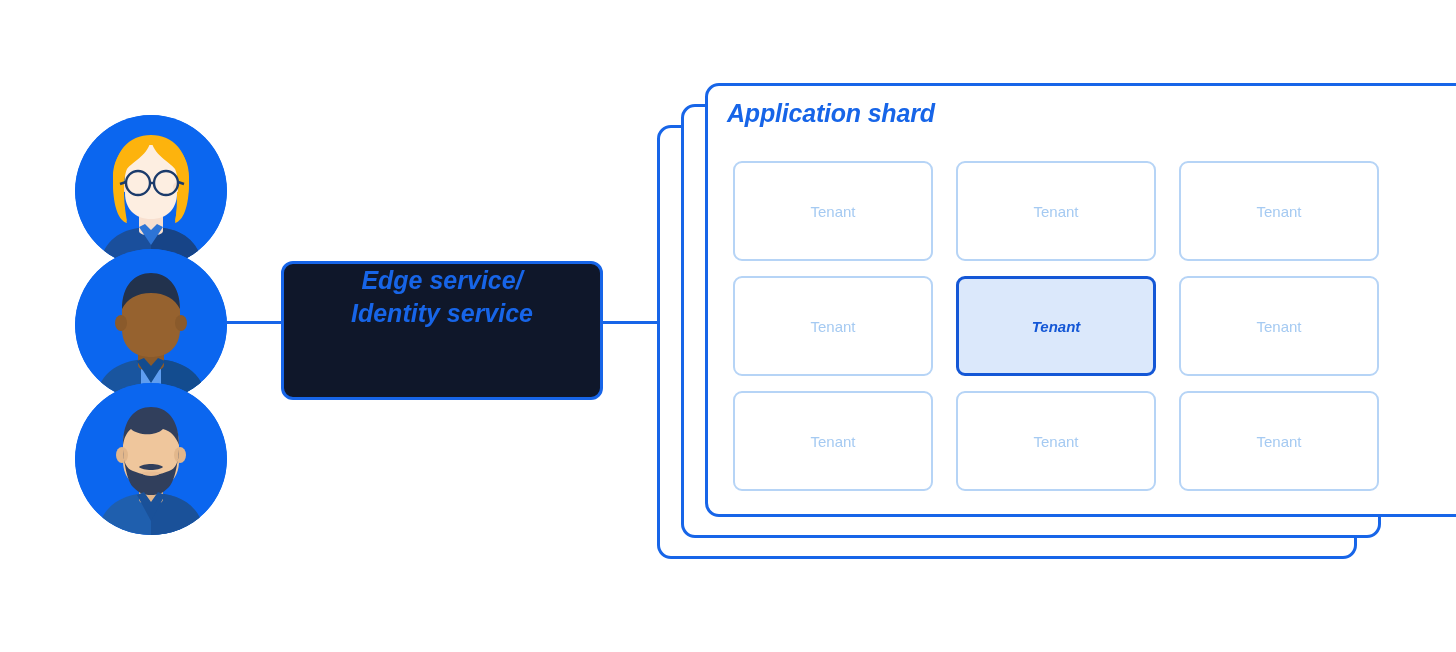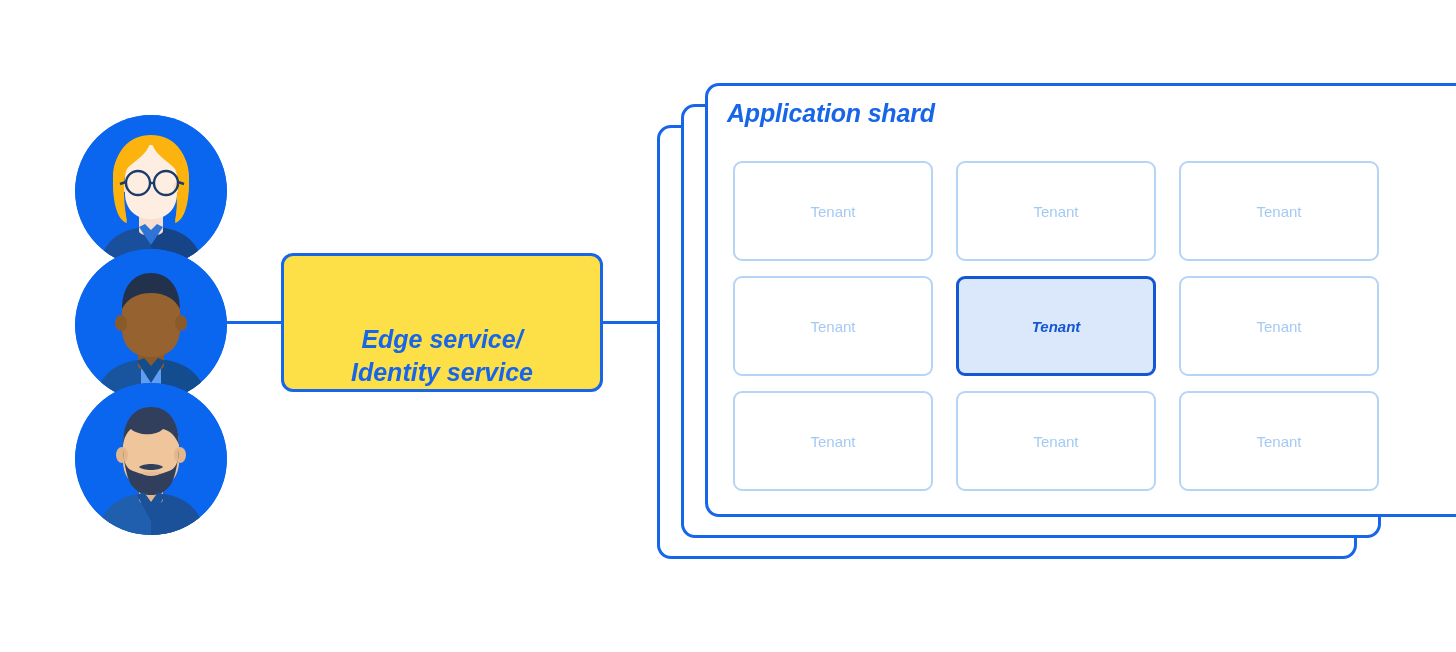--- a/index.html
+++ b/index.html
@@ -44,28 +44,28 @@
   .wire {
     position: absolute;
     background: #1765e8;
   }
   .wire-h { height: 3px; }
 
   
   .edge-box {
     position: absolute;
     left: 281px;
-    top: 253px;
+    top: 261px;
     width: 322px;
     height: 139px;
     border: 3px solid #1765e8;
     border-radius: 12px;
-    background: #fde047;
+    background: #0f172a;
     display: flex;
-    align-items: flex-end;
+    align-items: flex-start;
     justify-content: center;
     box-sizing: border-box;
   }
   .edge-label {
     color: #1765e8;
     font-style: italic;
     font-weight: 600;
     font-size: 25px;
     line-height: 1.32;
     text-align: center;

